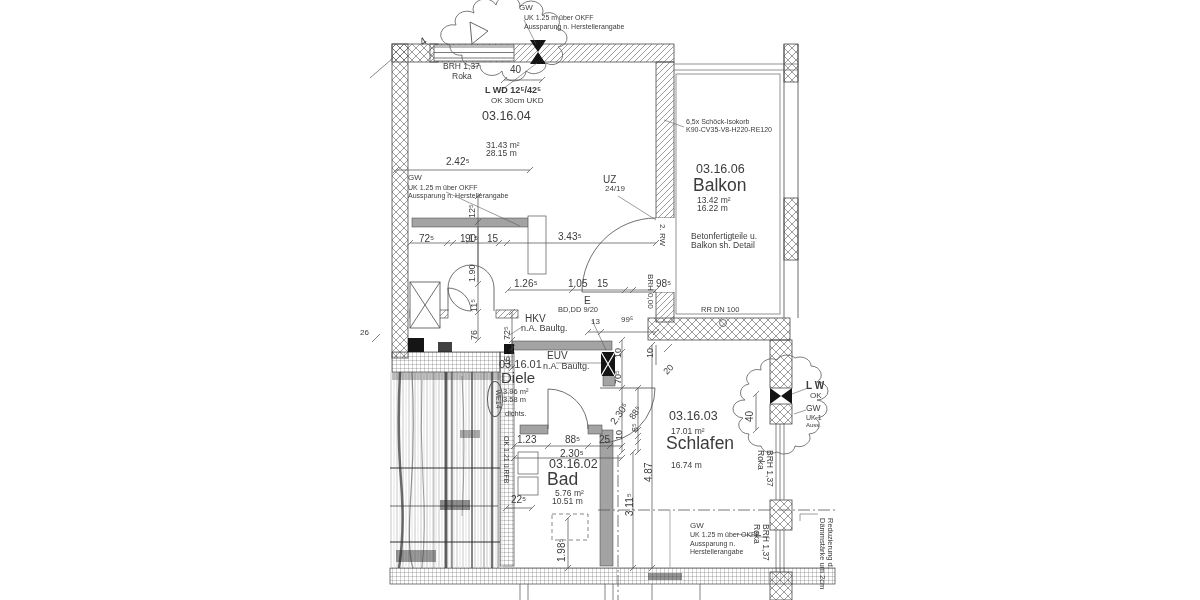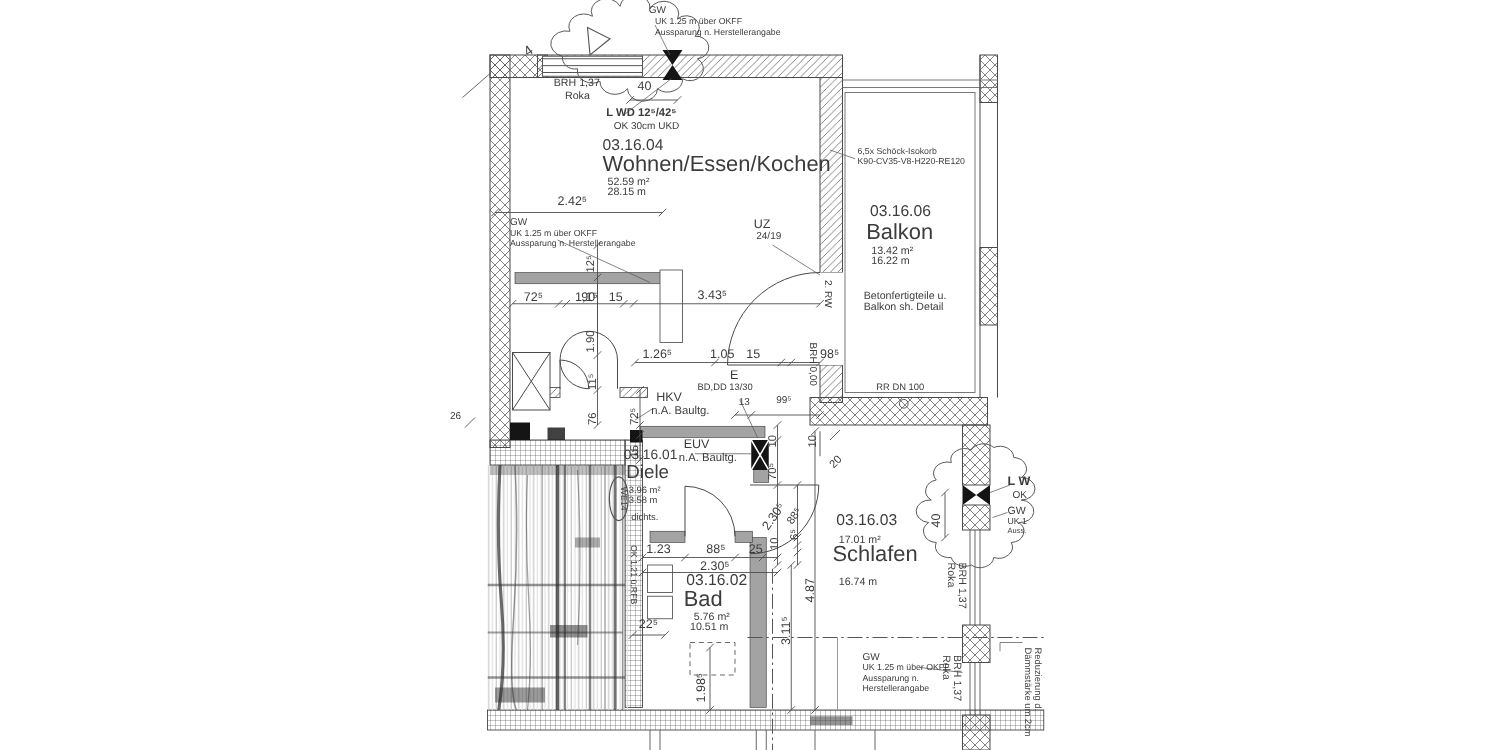--- a/index.html
+++ b/index.html
@@ -227,22 +227,21 @@
 
 <div class="lbl t85" style="left:443px;top:62px">BRH 1,37</div>
 <div class="lbl t85" style="left:452px;top:72px">Roka</div>
 
 <div class="lbl t95" style="left:510px;top:64px">40</div>
 
 <div class="lbl t9 b" style="left:485px;top:86px">L WD 12⁵/42⁵</div>
 <div class="lbl t8" style="left:491px;top:97px">OK 30cm UKD</div>
 
 <div class="lbl t125" style="left:482px;top:110px">03.16.04</div>
-<div class="lbl t17" style="left:482px;top:122px">Wohnen/Essen/Kochen</div>
-<div class="lbl t85" style="left:486px;top:141px">52.59 m²</div>
+<div class="lbl t85" style="left:486px;top:141px">31.43 m²</div>
 <div class="lbl t85" style="left:486px;top:149px">28.15 m</div>
 <div class="lbl t10" style="left:446px;top:156px">2.42⁵</div>
 
 <div class="lbl t8" style="left:408px;top:174px">GW</div>
 <div class="lbl t7" style="left:408px;top:184px">UK 1.25 m über OKFF</div>
 <div class="lbl t7" style="left:408px;top:192px">Aussparung n. Herstellerangabe</div>
 
 <div class="lbl t95" style="left:603px;top:174px">UZ</div>
 <div class="lbl t8" style="left:605px;top:185px">24/19</div>
 
@@ -272,21 +271,21 @@
 <div class="lbl t9 r270" style="left:470px;top:340px">76</div>
 <div class="lbl t9 r270" style="left:503px;top:340px">72⁵</div>
 <div class="lbl t9 r270" style="left:503px;top:366px">15</div>
 
 <div class="lbl t10" style="left:514px;top:278px">1.26⁵</div>
 <div class="lbl t10" style="left:568px;top:278px">1.05</div>
 <div class="lbl t10" style="left:597px;top:278px">15</div>
 <div class="lbl t10" style="left:656px;top:278px">98⁵</div>
 
 <div class="lbl t10" style="left:584px;top:295px">E</div>
-<div class="lbl t75" style="left:558px;top:306px">BD,DD 13/30</div>
+<div class="lbl t75" style="left:558px;top:306px">BD,DD 9/20</div>
 <div class="lbl t8" style="left:591px;top:318px">13</div>
 <div class="lbl t8" style="left:621px;top:316px">99⁵</div>
 
 <div class="lbl t95" style="left:525px;top:313px">HKV</div>
 <div class="lbl t9" style="left:521px;top:324px">n.A. Baultg.</div>
 <div class="lbl t95" style="left:547px;top:350px">EUV</div>
 <div class="lbl t9" style="left:543px;top:362px">n.A. Baultg.</div>
 
 <div class="lbl t11" style="left:499px;top:358px">03.16.01</div>
 <div class="lbl t15" style="left:501px;top:370px">Diele</div>

